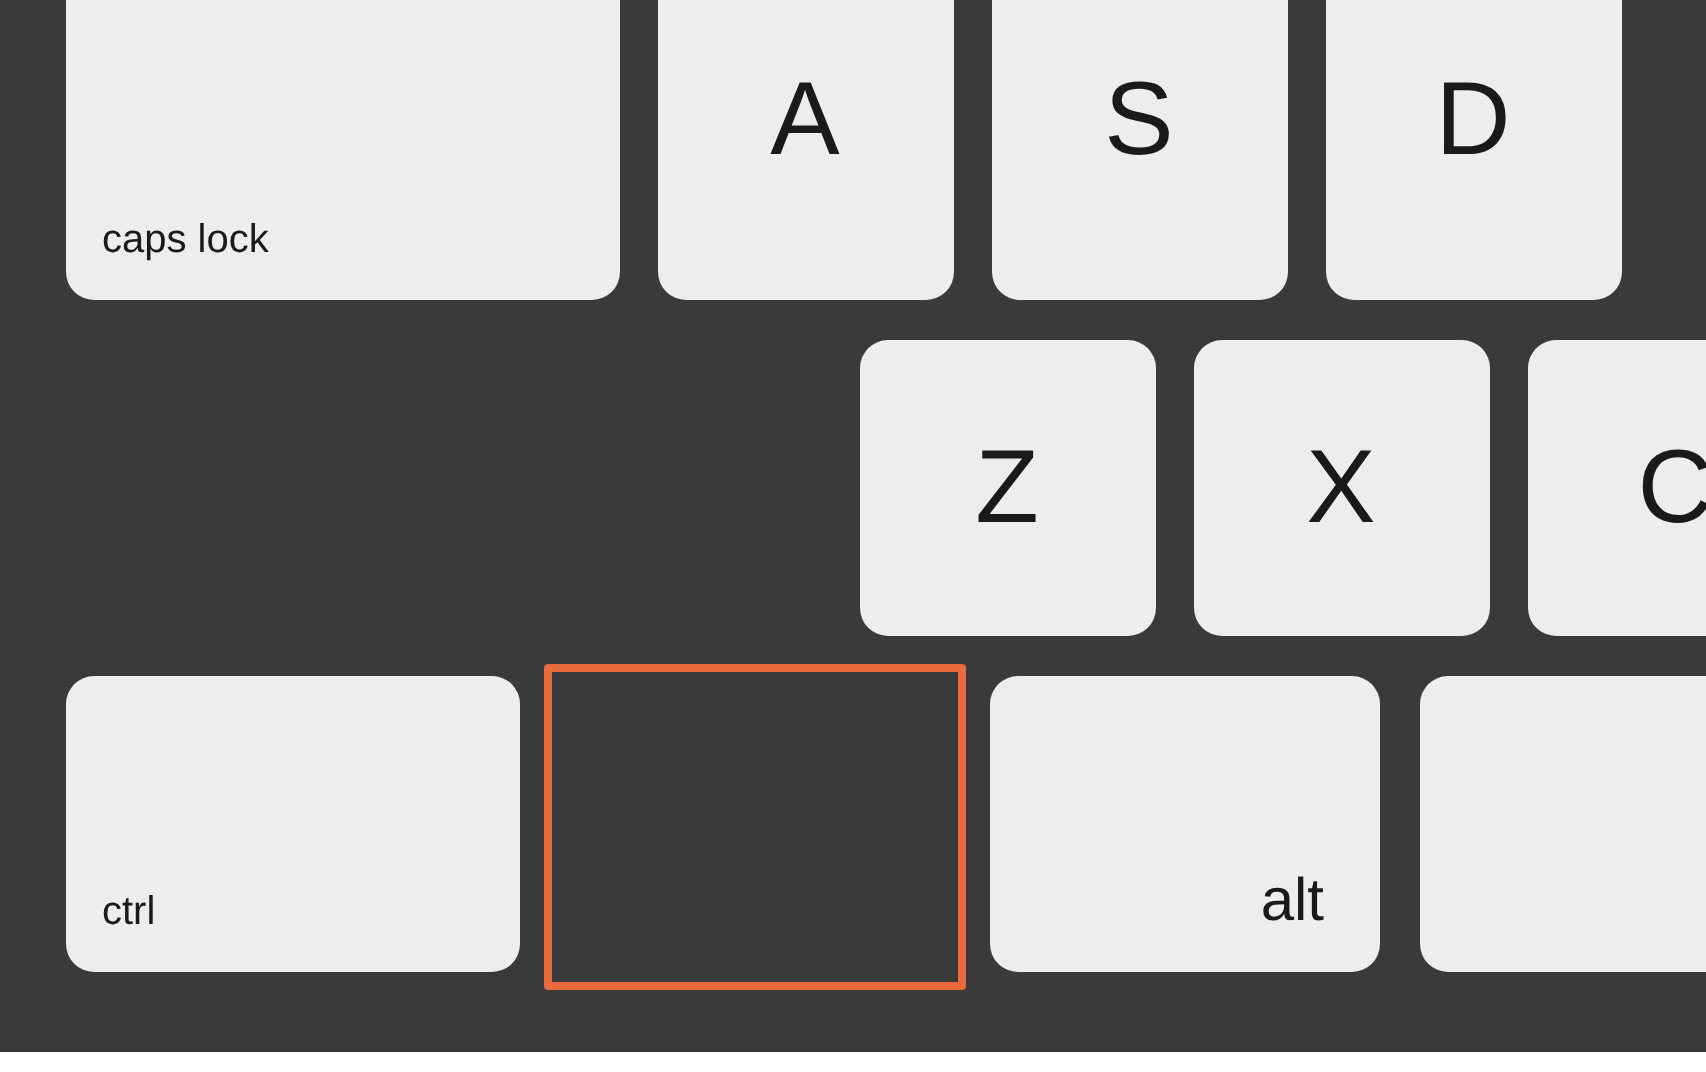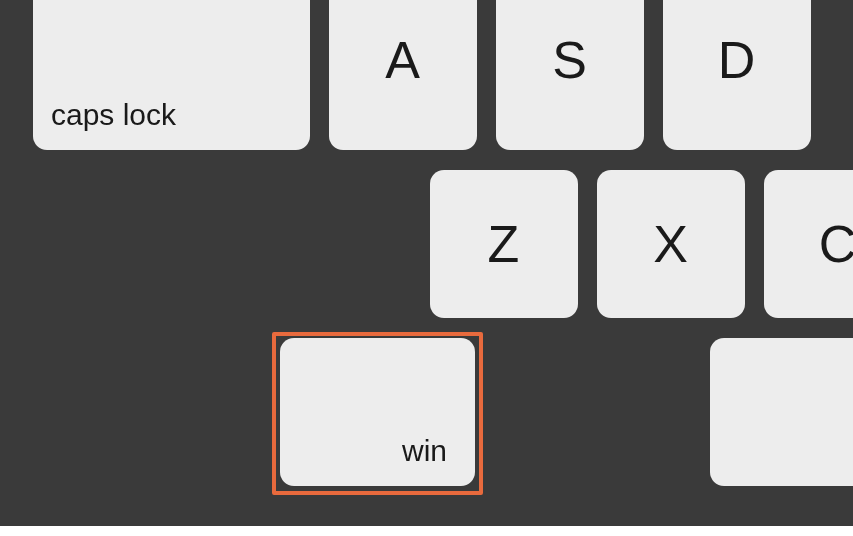--- a/index.html
+++ b/index.html
@@ -32,21 +32,21 @@
     .key-label-large {
       font-size: 52px;
       font-weight: 300;
       color: #1a1a1a;
       width: 100%;
       text-align: center;
       align-self: center;
       letter-spacing: 1px;
     }
     .key-label-small {
-      font-size: 30px;
+      font-size: 20px;
       font-weight: 300;
       color: #1a1a1a;
       align-self: flex-end;
       padding: 0 0 18px 18px;
       letter-spacing: 0px;
     }
     .key-label-small-right {
       font-size: 30px;
       font-weight: 300;
       color: #1a1a1a;
@@ -93,22 +93,25 @@
   <div class="key" style="top:200px;left:430px;width:148px;height:148px;">
     <span class="key-label-large">Z</span>
   </div>
   <div class="key" style="top:200px;left:597px;width:148px;height:148px;">
     <span class="key-label-large">X</span>
   </div>
   <div class="key" style="top:200px;left:764px;width:148px;height:148px;">
     <span class="key-label-large">C</span>
   </div>
 
-  <div class="key" style="top:368px;left:280px;width:195px;height:148px;">
-    <span class="key-label-small-right">win</span>
+  <div class="key" style="top:368px;left:33px;width:227px;height:148px;">
+    <span class="key-label-small">ctrl</span>
+  </div>
+  <div class="key" style="top:368px;left:495px;width:195px;height:148px;">
+    <span class="key-label-small-right">alt</span>
   </div>
   <div class="key" style="top:368px;left:710px;width:200px;height:148px;"></div>
 
   <div class="highlight-box" style="top:362px;left:272px;width:211px;height:163px;"></div>
 
 </div>
 
 <div class="bottom-edge"></div>
 
 </body></html>

